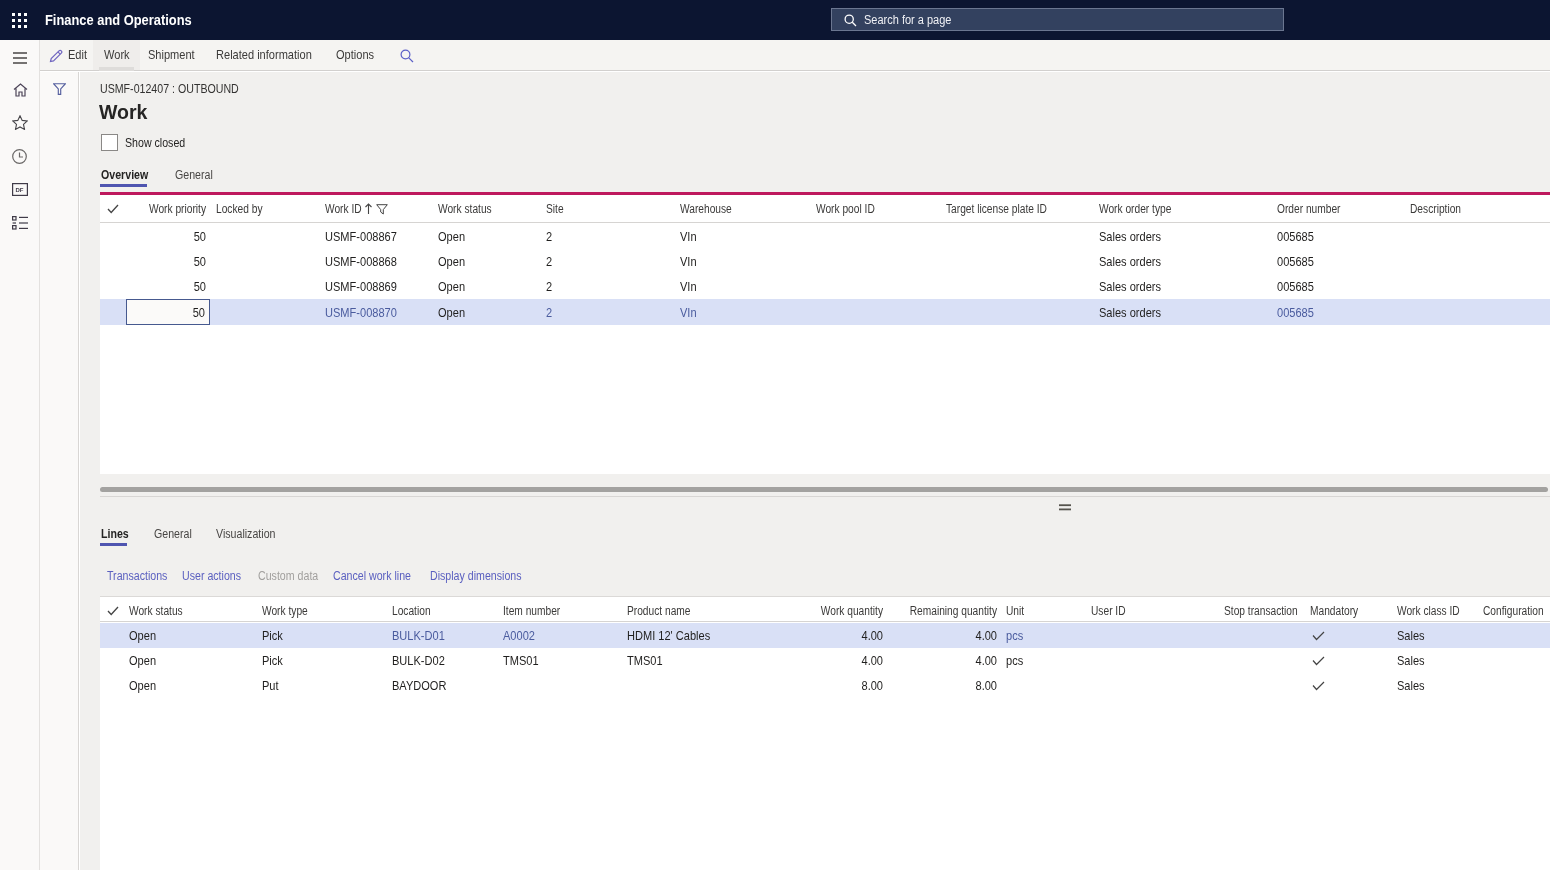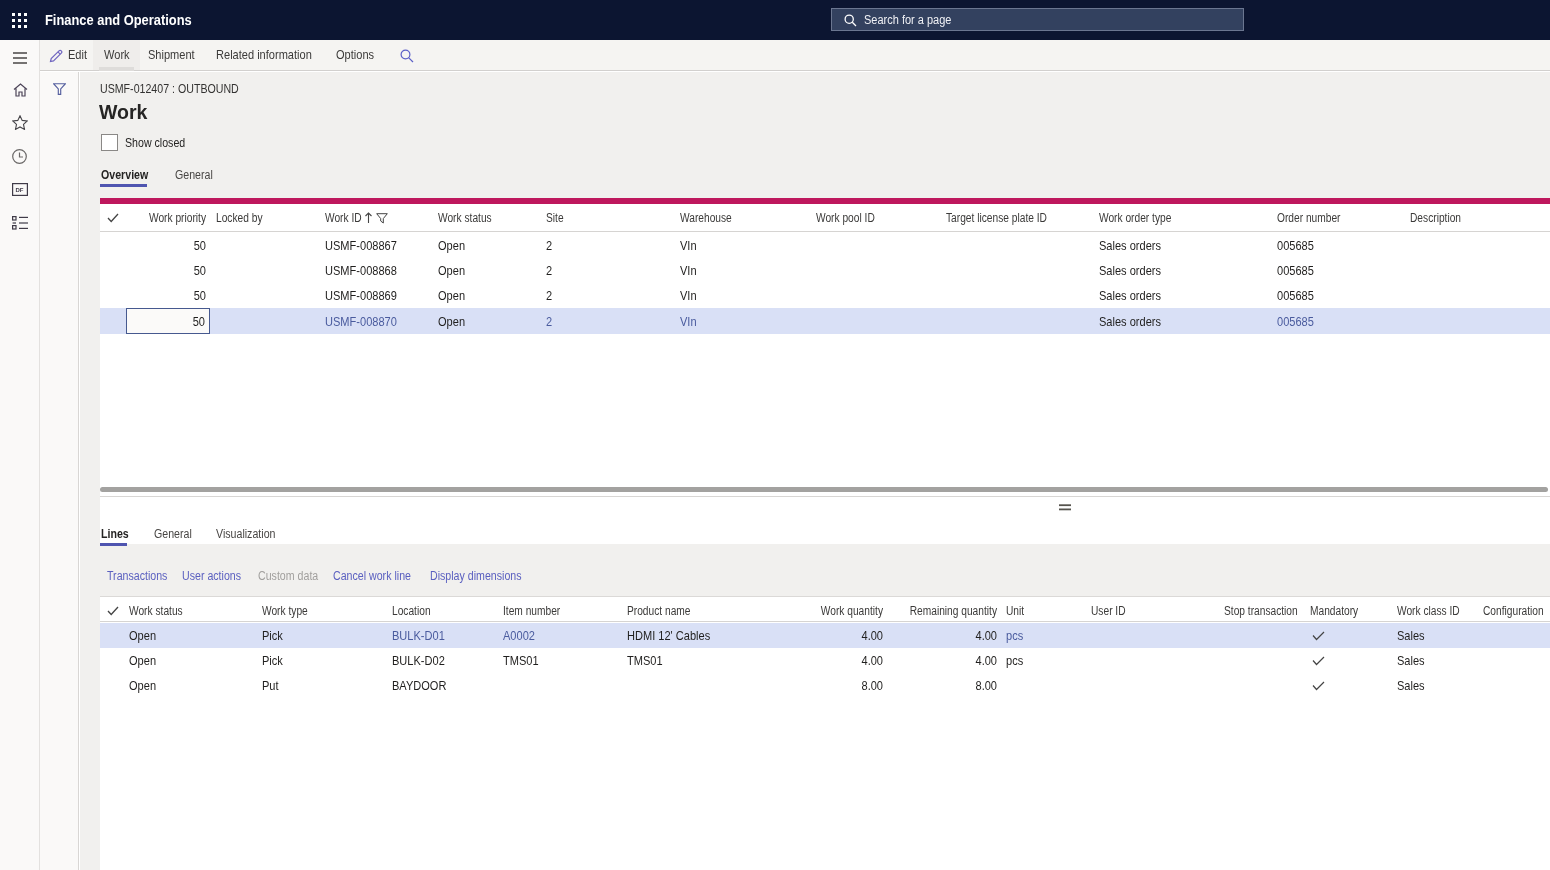--- a/index.html
+++ b/index.html
@@ -3,21 +3,21 @@
 <meta charset="utf-8">
 <style>
   * { margin:0; padding:0; box-sizing:border-box; }
   html,body { width:1550px; height:870px; overflow:hidden; background:#fff;
     font-family:"Liberation Sans", sans-serif; }
   .abs { position:absolute; }
 
   
   #topbar { position:absolute; left:0; top:0; width:1550px; height:40px; background:#0c1531; }
   #apptitle { position:absolute; left:45px; top:12px; color:#fff; font-size:14px; font-weight:bold; transform:scaleX(.92); transform-origin:0 50%; white-space:nowrap; }
-  #searchbox { position:absolute; left:831px; top:8px; width:413px; height:23px;
+  #searchbox { position:absolute; left:831px; top:8px; width:453px; height:23px;
     background:#33415f; border:1px solid #6b7690; }
   #searchbox span.txt { position:absolute; left:32px; top:4px; color:#f0f1f5; font-size:12.5px; transform:scaleX(.88); transform-origin:0 50%; white-space:nowrap; }
 
   
   #cmdbar { position:absolute; left:0; top:40px; width:1550px; height:31px; background:#f5f4f2;
     border-bottom:1px solid #d2d0ce; }
   .cmditem { position:absolute; top:0; height:31px; line-height:30px; font-size:13px; color:#3b3a39; transform:scaleX(.85); transform-origin:0 50%; white-space:nowrap; }
 
   
   #sidebar { position:absolute; left:0; top:40px; width:40px; height:830px; background:#faf9f8; border-right:1px solid #e3e1df; }
@@ -144,21 +144,21 @@
 
 <span class="caption">USMF-012407 : OUTBOUND</span>
 <span class="heading">Work</span>
 <div id="chk"></div>
 <span id="chklbl">Show closed</span>
 
 <span class="tab sel" style="left:101px; top:168px;">Overview</span>
 <span class="tab" style="left:175px; top:168px;">General</span>
 <div class="tabline" style="left:100px; top:184px; width:47px;"></div>
 
-<div class="grid" style="top:198px; height:346px; border-top:6px solid #be185d;">
+<div class="grid" style="top:192px; height:282px; border-top:3px solid #be185d;">
   <div class="ghead">
     <svg class="abs" style="left:7px; top:9px;" width="12" height="10" viewBox="0 0 12 10">
       <path d="M1 5 L4.2 8.5 L11 1" fill="none" stroke="#444" stroke-width="1.3"></path>
     </svg>
     <span class="gh r" style="left:26px; width:80px;">Work priority</span>
     <span class="gh" style="left:116px;">Locked by</span>
     <span class="gh" style="left:225px;">Work ID</span>
     <svg class="abs" style="left:264px; top:8px;" width="9" height="12" viewBox="0 0 9 12">
       <path d="M4.5 11 V1.5 M1.5 4 L4.5 1 L7.5 4" fill="none" stroke="#444" stroke-width="1.1"></path>
     </svg>

